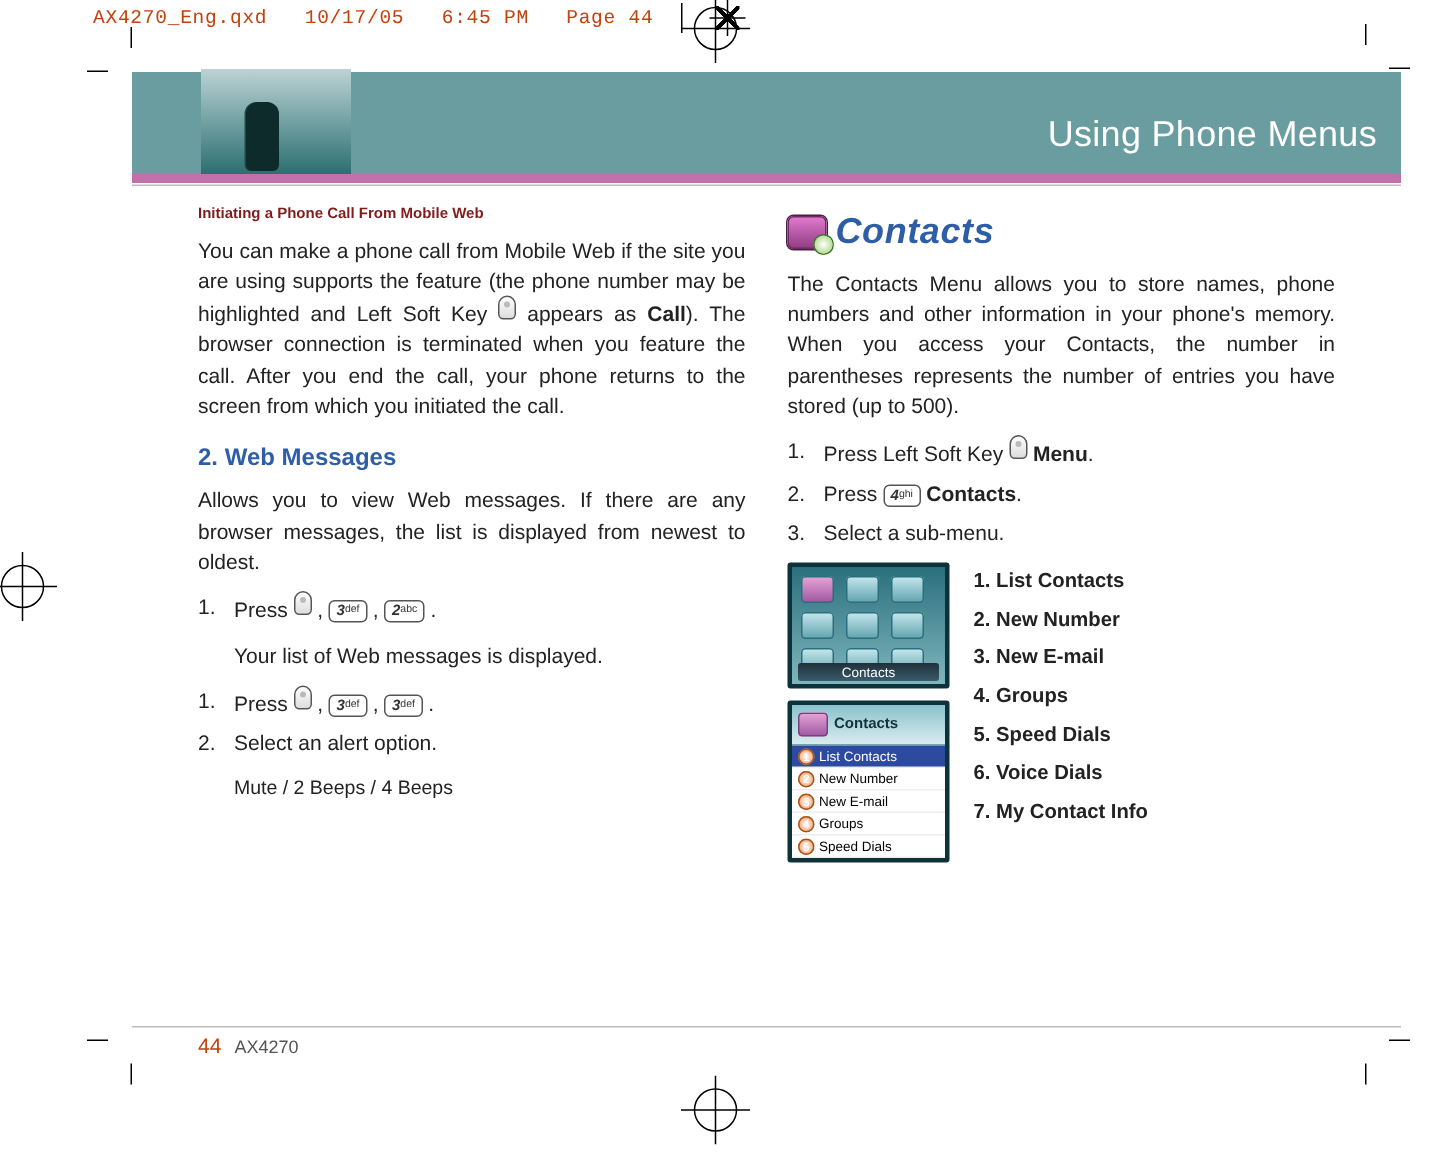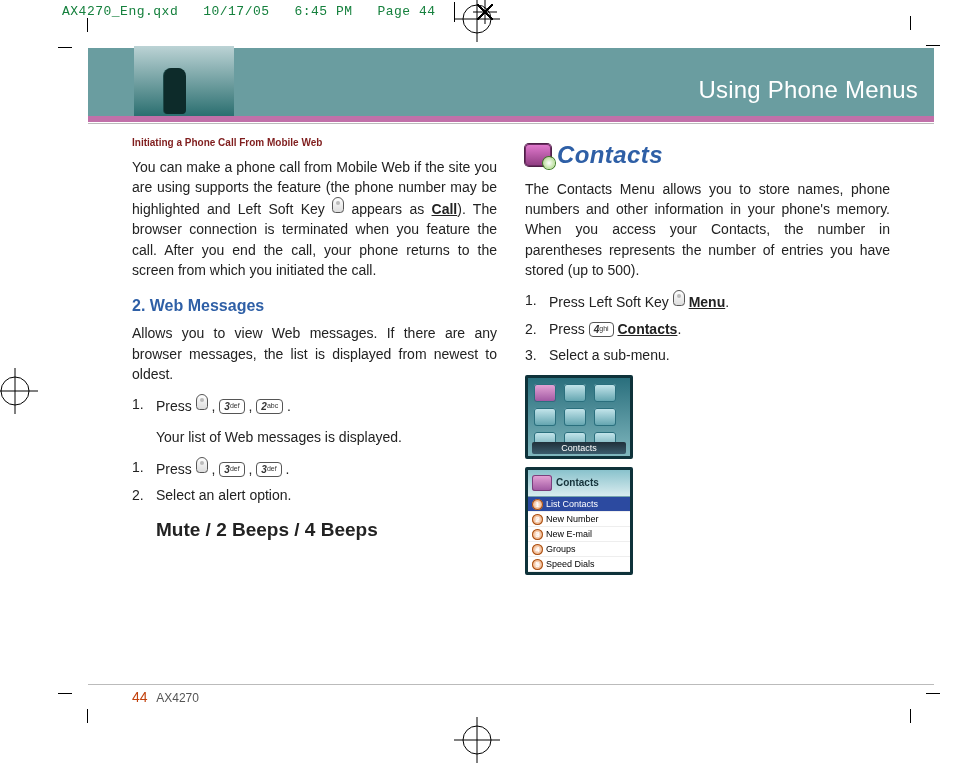--- a/index.html
+++ b/index.html
@@ -52,21 +52,21 @@
   .reg-left  { left: 0; top: 50%; transform: translate(-8px,-50%); }
   .reg-top   { top: 0; left: 50%; transform: translate(-50%,-4px); }
   .reg-bottom{ bottom: 18px; left: 50%; transform: translate(-50%,0); }
 
   
   .impo {
     position: absolute;
     top: 2px; left: 62px;
     font-family: "Courier New", monospace;
     font-size: 13px;
-    color: #15803d;
+    color: #c2410c;
     letter-spacing: .5px;
   }
   .impo .sep { display: inline-block; width: 1px; height: 20px; background: #000; margin: 0 10px; vertical-align: middle;}
   .impo .xmark {
     display: inline-block; width: 16px; height: 16px;
     vertical-align: middle; margin-left: 4px;
     background:
       linear-gradient(45deg, transparent 44%, #000 44%, #000 56%, transparent 56%),
       linear-gradient(-45deg, transparent 44%, #000 44%, #000 56%, transparent 56%);
     position: relative;
@@ -177,39 +177,39 @@
     font-style: italic;
     font-weight: 700;
     color: var(--blue);
     letter-spacing: .4px;
   }
 
   .ol { margin: 0 0 10px 18px; padding: 0; list-style: none; }
   .ol li { margin: 0 0 6px 0; position: relative; padding-left: 6px;}
   .ol li .num { position: absolute; left: -18px; }
   .indent-note { margin: 4px 0 10px 24px; }
-  .indent-bold { margin: 0 0 10px 24px; font-weight: 700; font-size: 19px;}
+  .indent-bold { margin: 0 0 10px 24px; font-weight: 400; font-size: 13px;}
 
   .key, .btnkey {
     display: inline-block;
     border: 1px solid #555;
     border-radius: 4px;
     font-size: 10px;
     line-height: 1;
     padding: 2px 4px 1px 4px;
     vertical-align: 1px;
     background: #fff;
     color:#333;
   }
   .key { border-radius: 10px 10px 6px 6px; width: 10px; height: 14px; padding: 0; position: relative; background: linear-gradient(#fff,#ddd);}
   .key::after{content:""; position:absolute; left:3px; right:3px; top:3px; height:4px; border-radius:2px; background:#bbb;}
   .btnkey b { font-weight: 700; font-size: 10px; font-style: italic;}
   .btnkey sup { font-size: 7px; vertical-align: 2px; }
 
-  .bold { font-weight: 700; text-decoration: underline; }
+  .bold { font-weight: 700; }
 
   .contacts-block {
     display: flex;
     gap: 16px;
     margin-top: 8px;
   }
   .screens { width: 108px; display: flex; flex-direction: column; gap: 8px;}
   .screen {
     background: linear-gradient(#2a6f7d,#7fb6bd);
     border: 3px solid #0e323a;
@@ -430,20 +430,29 @@
               <div class="row">
                   <span class="dot">4</span>
                   <span>Groups</span>
                 </div>
               <div class="row">
                   <span class="dot">5</span>
                   <span>Speed Dials</span>
                 </div>
             </div>
           </div>
+          <div class="clist">
+            <div>1. List Contacts</div>
+            <div>2. New Number</div>
+            <div>3. New E-mail</div>
+            <div>4. Groups</div>
+            <div>5. Speed Dials</div>
+            <div>6. Voice Dials</div>
+            <div>7. My Contact Info</div>
+          </div>
         </div>
       </div>
     </div>
   </div>
 
   <div class="footer-rule"></div>
   <div class="pagenum">
     <span class="pg">44</span>
     <span>AX4270</span>
   </div>

